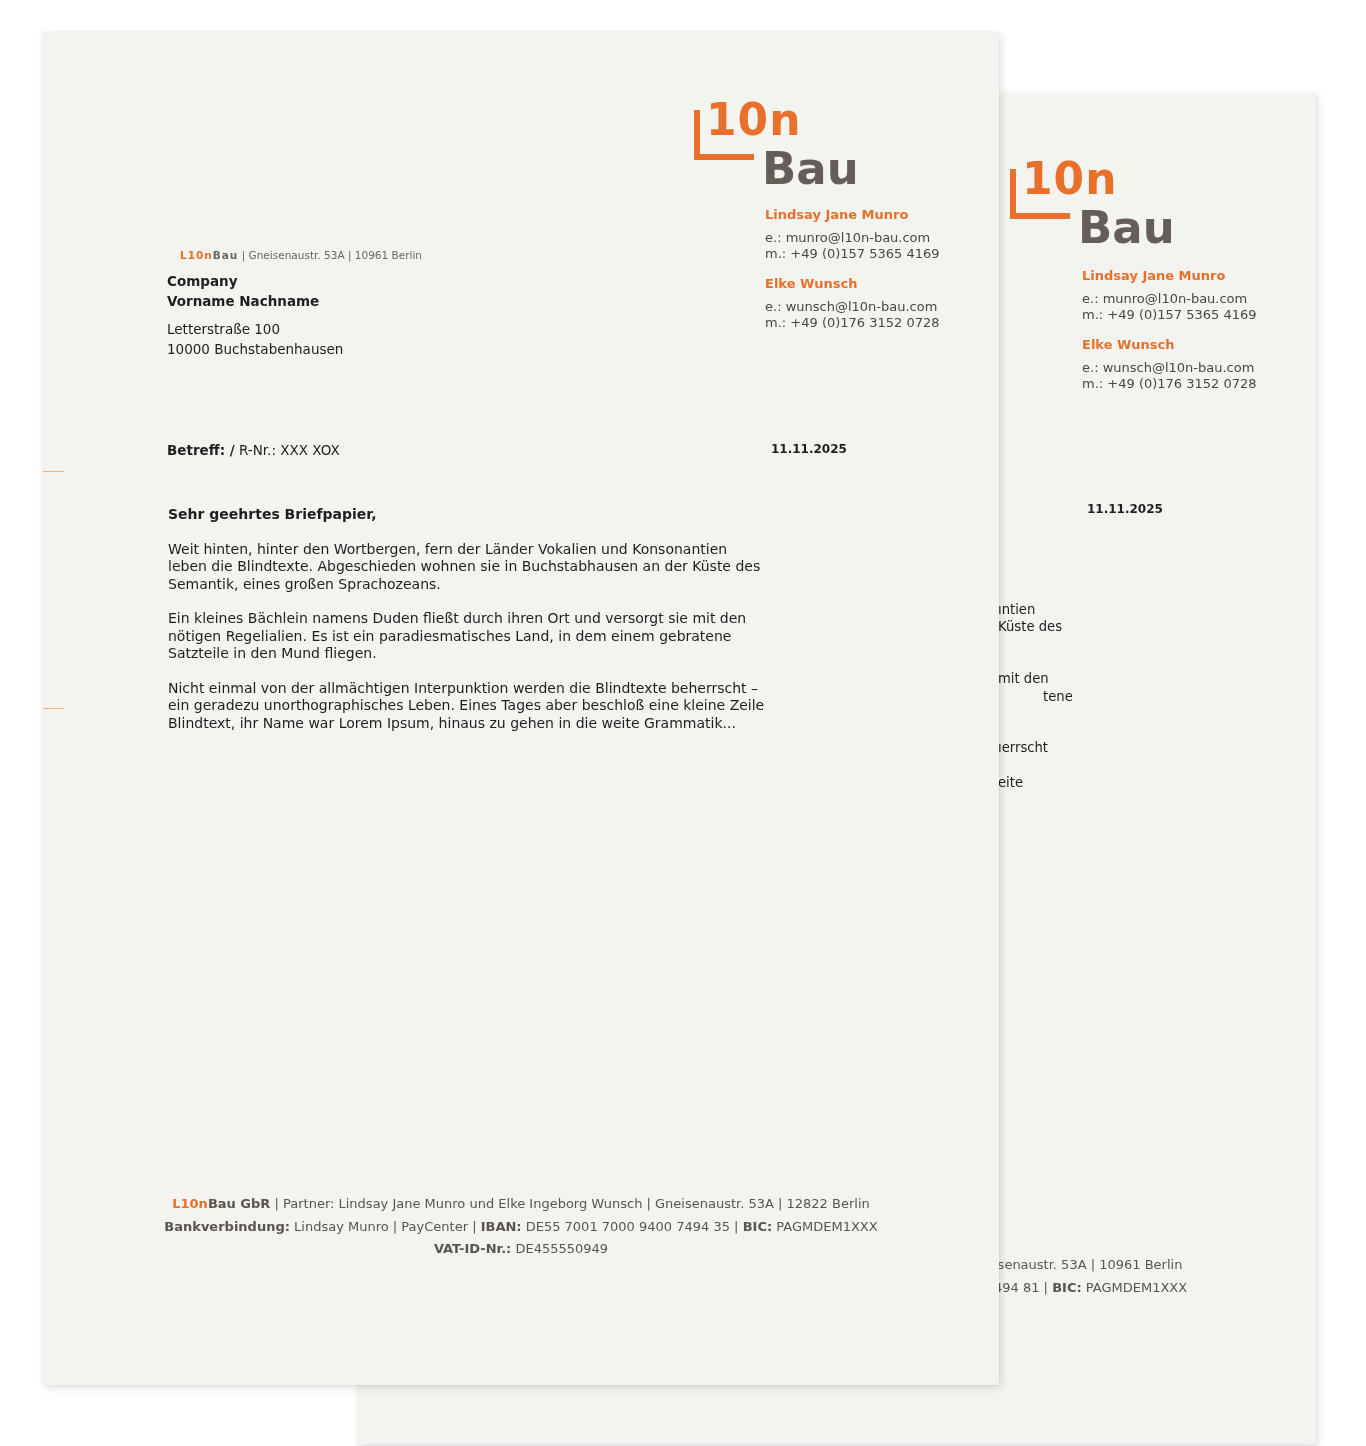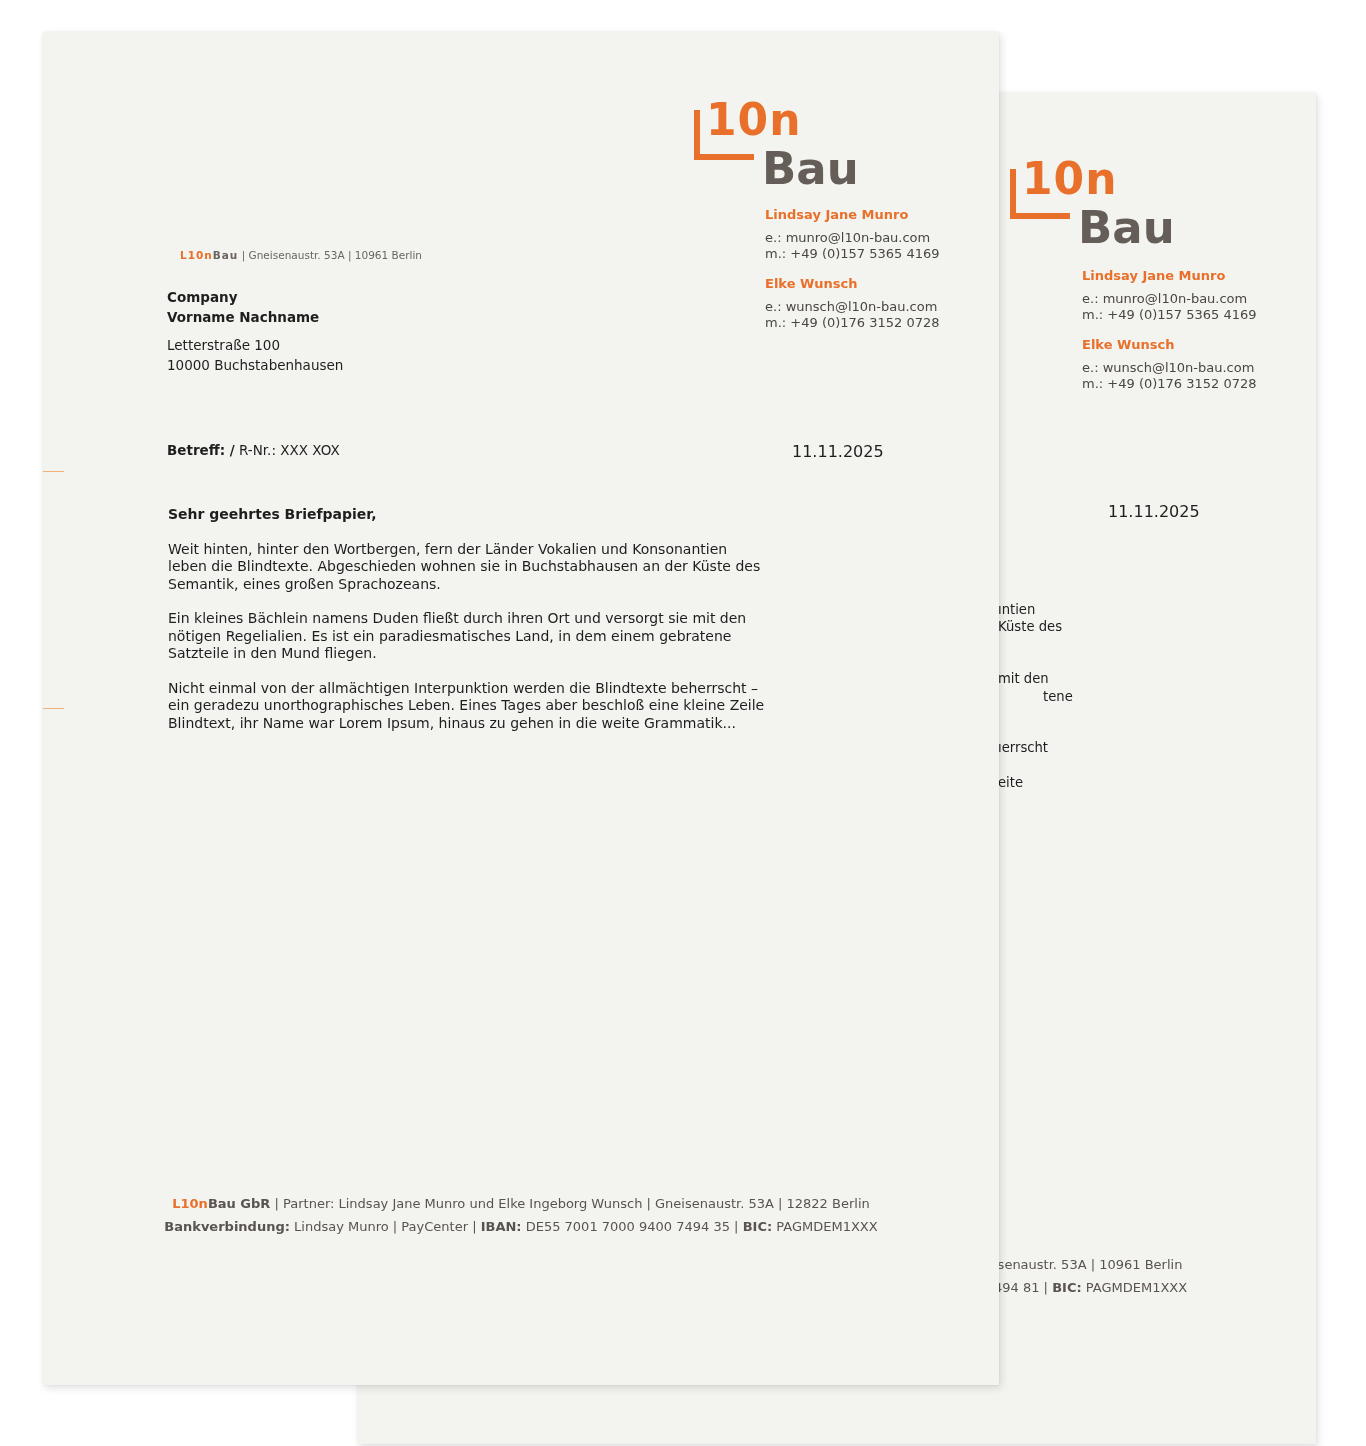--- a/index.html
+++ b/index.html
@@ -25,27 +25,27 @@
   .logo .bau { position:absolute; left:68px; top:40px; font-size:45px; font-weight:bold; color:#655e58; line-height:1; }
 
   .contacts { position:absolute; font-size:13px; line-height:16px; color:#4a4644; }
   .contacts .name { color:#e8702a; font-weight:bold; margin-bottom:7px; }
   .contacts .block { margin-bottom:14px; }
 
   .sender-line { position:absolute; left:125px; top:217px; font-size:10.5px; color:#666;margin-left:12px; }
   .sender-line .o { color:#e8702a; font-weight:bold; letter-spacing:1px; }
   .sender-line .g { color:#6b645e; font-weight:bold; letter-spacing:1px; }
 
-  .recipient { position:absolute; left:124px; top:256px; font-size:13.5px; line-height:19.5px; color:#1e1e1e; }
+  .recipient { position:absolute; left:124px; top:240px; font-size:13.5px; line-height:19.5px; color:#1e1e1e; }
   .recipient .b { font-weight:bold; }
   .recipient .addr { margin-top:9px; }
 
   .subject { position:absolute; left:124px; top:410px; font-size:13.5px; color:#1e1e1e; }
   .subject b { font-weight:bold; }
-  .date { position:absolute; font-size:16px; font-weight:normal; color:#1e1e1e;margin-left:21px; }
+  .date { position:absolute; font-size:12px; font-weight:bold; color:#1e1e1e; }
 
   .body-text { position:absolute; left:125px; top:474px; width:600px; font-size:14px; line-height:17.5px; color:#1e1e1e; }
   .body-text .salutation { font-weight:bold; margin-bottom:17px; }
   .body-text p { margin:0 0 17px 0; }
 
   .footer { position:absolute; left:0; width:956px; text-align:center; font-size:13px; line-height:22.5px; color:#5a5450; top:1161px; }
   .footer b { font-weight:bold; }
   .footer .o { color:#e8702a; font-weight:bold; }
   .pagenum { position:absolute; left:0; width:956px; text-align:center; top:1268px; font-size:13px; font-weight:bold; color:#e8702a; }
 
@@ -129,14 +129,15 @@
   <div class="body-text">
     <div class="salutation">Sehr geehrtes Briefpapier,</div>
     <p>Weit hinten, hinter den Wortbergen, fern der Länder Vokalien und Konsonantien leben die Blindtexte. Abgeschieden wohnen sie in Buchstabhausen an der Küste des Semantik, eines großen Sprachozeans.</p>
     <p>Ein kleines Bächlein namens Duden fließt durch ihren Ort und versorgt sie mit den nötigen Regelialien. Es ist ein paradiesmatisches Land, in dem einem gebratene Satzteile in den Mund fliegen.</p>
     <p>Nicht einmal von der allmächtigen Interpunktion werden die Blindtexte beherrscht – ein geradezu unorthographisches Leben. Eines Tages aber beschloß eine kleine Zeile Blindtext, ihr Name war Lorem Ipsum, hinaus zu gehen in die weite Grammatik...</p>
   </div>
 
   <div class="footer">
     <div><span class="o">L10n</span><b>Bau GbR</b><span> | Partner: Lindsay Jane Munro und Elke Ingeborg Wunsch | Gneisenaustr. 53A  | 12822 Berlin</span></div>
     <div><b>Bankverbindung:</b><span> Lindsay Munro | PayCenter | </span><b>IBAN:</b><span> DE55 7001 7000 9400 7494 35 | </span><b>BIC:</b><span> PAGMDEM1XXX</span></div>
+    <div><b>VAT-ID-Nr.:</b><span> DE455550949</span></div>
   </div>
 </div>
 
 </body></html>

